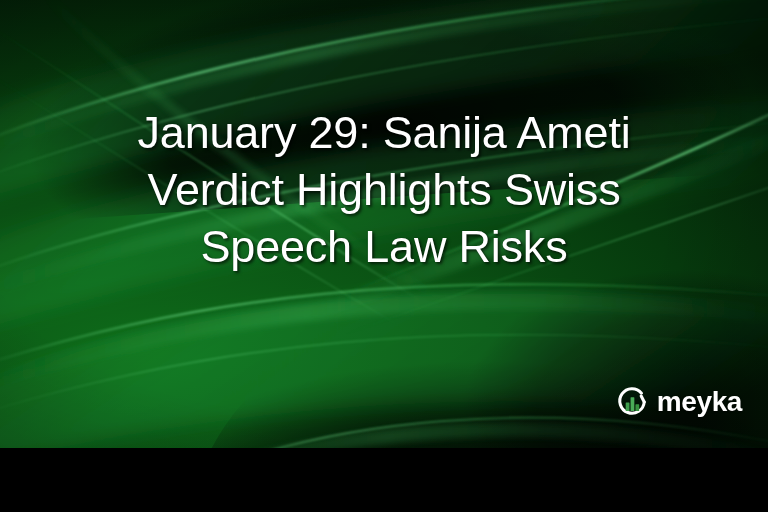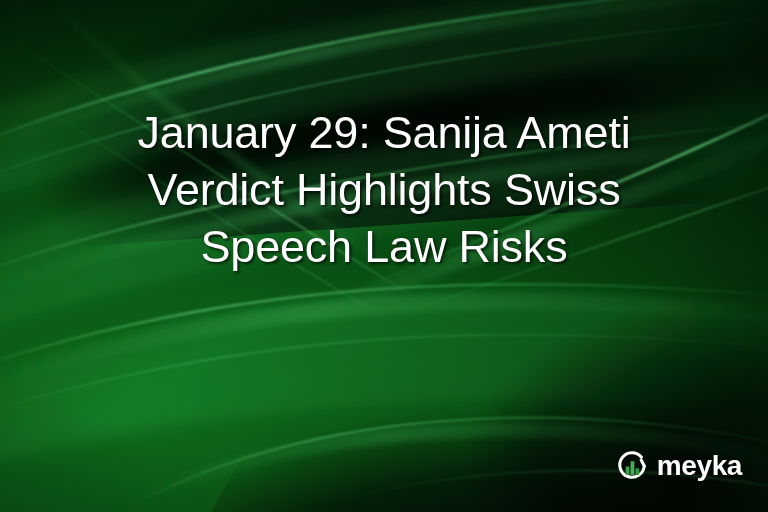--- a/index.html
+++ b/index.html
@@ -3,21 +3,21 @@
 <meta charset="utf-8">
 <style>
   html, body {
     margin: 0;
     padding: 0;
     background: #000;
   }
   #card {
     position: relative;
     width: 768px;
-    height: 512px;
+    height: 448px;
     overflow: hidden;
     font-family: "Liberation Sans", sans-serif;
     background: #063a0d;
   }
 
   
   #bg-base {
     position: absolute;
     inset: 0;
     background:

